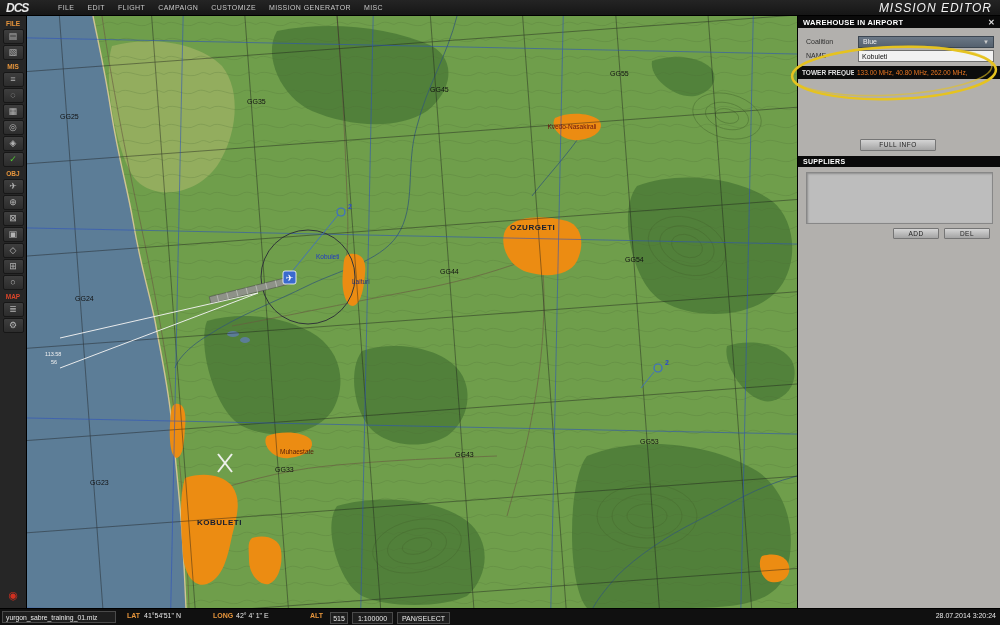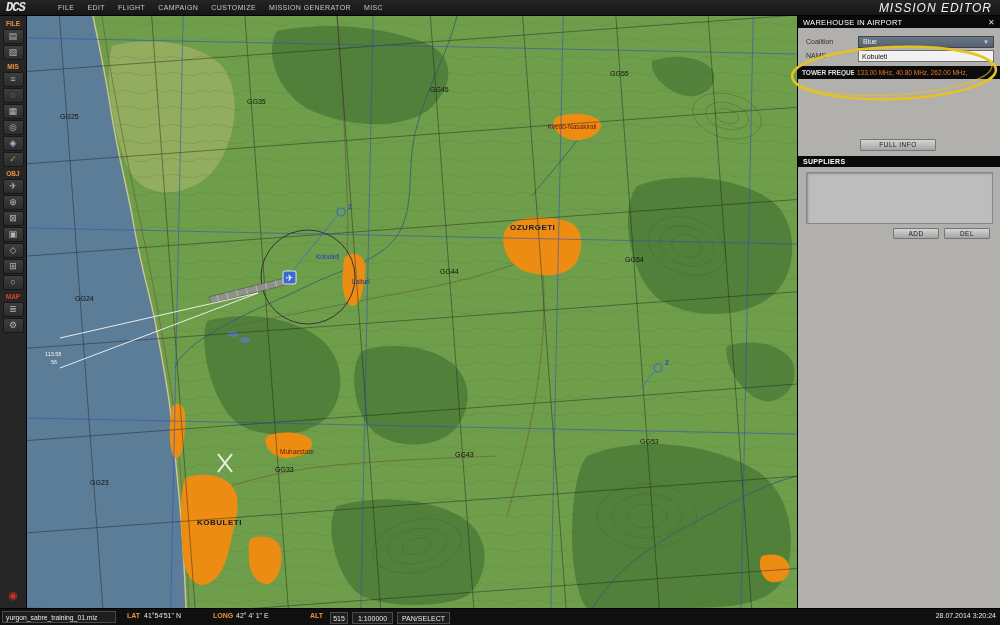--- a/index.html
+++ b/index.html
@@ -5,21 +5,21 @@
   * { box-sizing: border-box; margin: 0; padding: 0; }
   html,body { width:1000px; height:625px; overflow:hidden; background:#222;
     font-family:"Liberation Sans", sans-serif; }
   #screen { position:relative; width:1000px; height:625px; background:#1b1b1b; }
 
   
   .topbar { position:absolute; left:0; top:0; width:1000px; height:16px;
     background:linear-gradient(#242424,#161616); display:flex; align-items:center;
     color:#c8c8c8; z-index:30; border-bottom:1px solid #000;}
   .logo { font-weight:bold; font-style:italic; font-size:12px; color:#e8e8e8;
-    margin-left:6px; letter-spacing:-1px; width:52px;font-family:Liberation Mono, monospace; }
+    margin-left:6px; letter-spacing:-1px; width:52px; }
   .menu { display:flex; gap:13px; font-size:7px; letter-spacing:.4px; }
   .menu-item { cursor:default; }
   .app-title { margin-left:auto; margin-right:8px; font-style:italic; font-weight:normal;
     font-size:12px; color:#f2f2f2; letter-spacing:1px; }
 
   
   .sidebar { position:absolute; left:0; top:16px; width:27px; height:592px;
     background:#262626; display:flex; flex-direction:column; align-items:center;
     padding-top:2px; gap:1px; z-index:25; border-right:1px solid #000; }
   .sb-label { color:#e8963c; font-size:6.5px; font-weight:bold; margin:2px 0 1px; }
@@ -34,21 +34,21 @@
 
   
   .map-wrap { position:absolute; left:27px; top:16px; width:770px; height:592px;
     z-index:1; }
   svg text { user-select:none; }
 
   
   .panel { position:absolute; left:797px; top:16px; width:203px; height:592px;
     background:#b2b0ad; z-index:20; border-left:1px solid #000; }
   .panel-title { height:12px; background:#0a0a0a; color:#fff; font-size:7.5px;
-    font-weight:normal; display:flex; align-items:center; padding:0 5px; letter-spacing:.3px;}
+    font-weight:bold; display:flex; align-items:center; padding:0 5px; letter-spacing:.3px;}
   .panel-close { margin-left:auto; cursor:pointer; font-size:8px; color:#ddd; }
   .p-label { position:absolute; font-size:7px; color:#2e2e2e; }
   .dropdown { position:absolute; left:60px; top:20px; width:136px; height:12px;
     background:linear-gradient(#6b7886,#55616e); border:1px solid #3c4651; color:#eee;
     font-size:7px; line-height:10px; padding:0 4px; cursor:pointer; display:flex; }
   .dropdown .arrow { margin-left:auto; font-size:6px; color:#ccc; }
   .text-input { position:absolute; left:60px; top:34px; width:136px; height:12px;
     background:#f2f2f2; border:1px solid #6f6f6f; font-size:7px; padding:0 3px;
     color:#111; font-family:"Liberation Sans", sans-serif; }
   .tower-row { position:absolute; left:0; top:50px; width:203px; height:13px;

